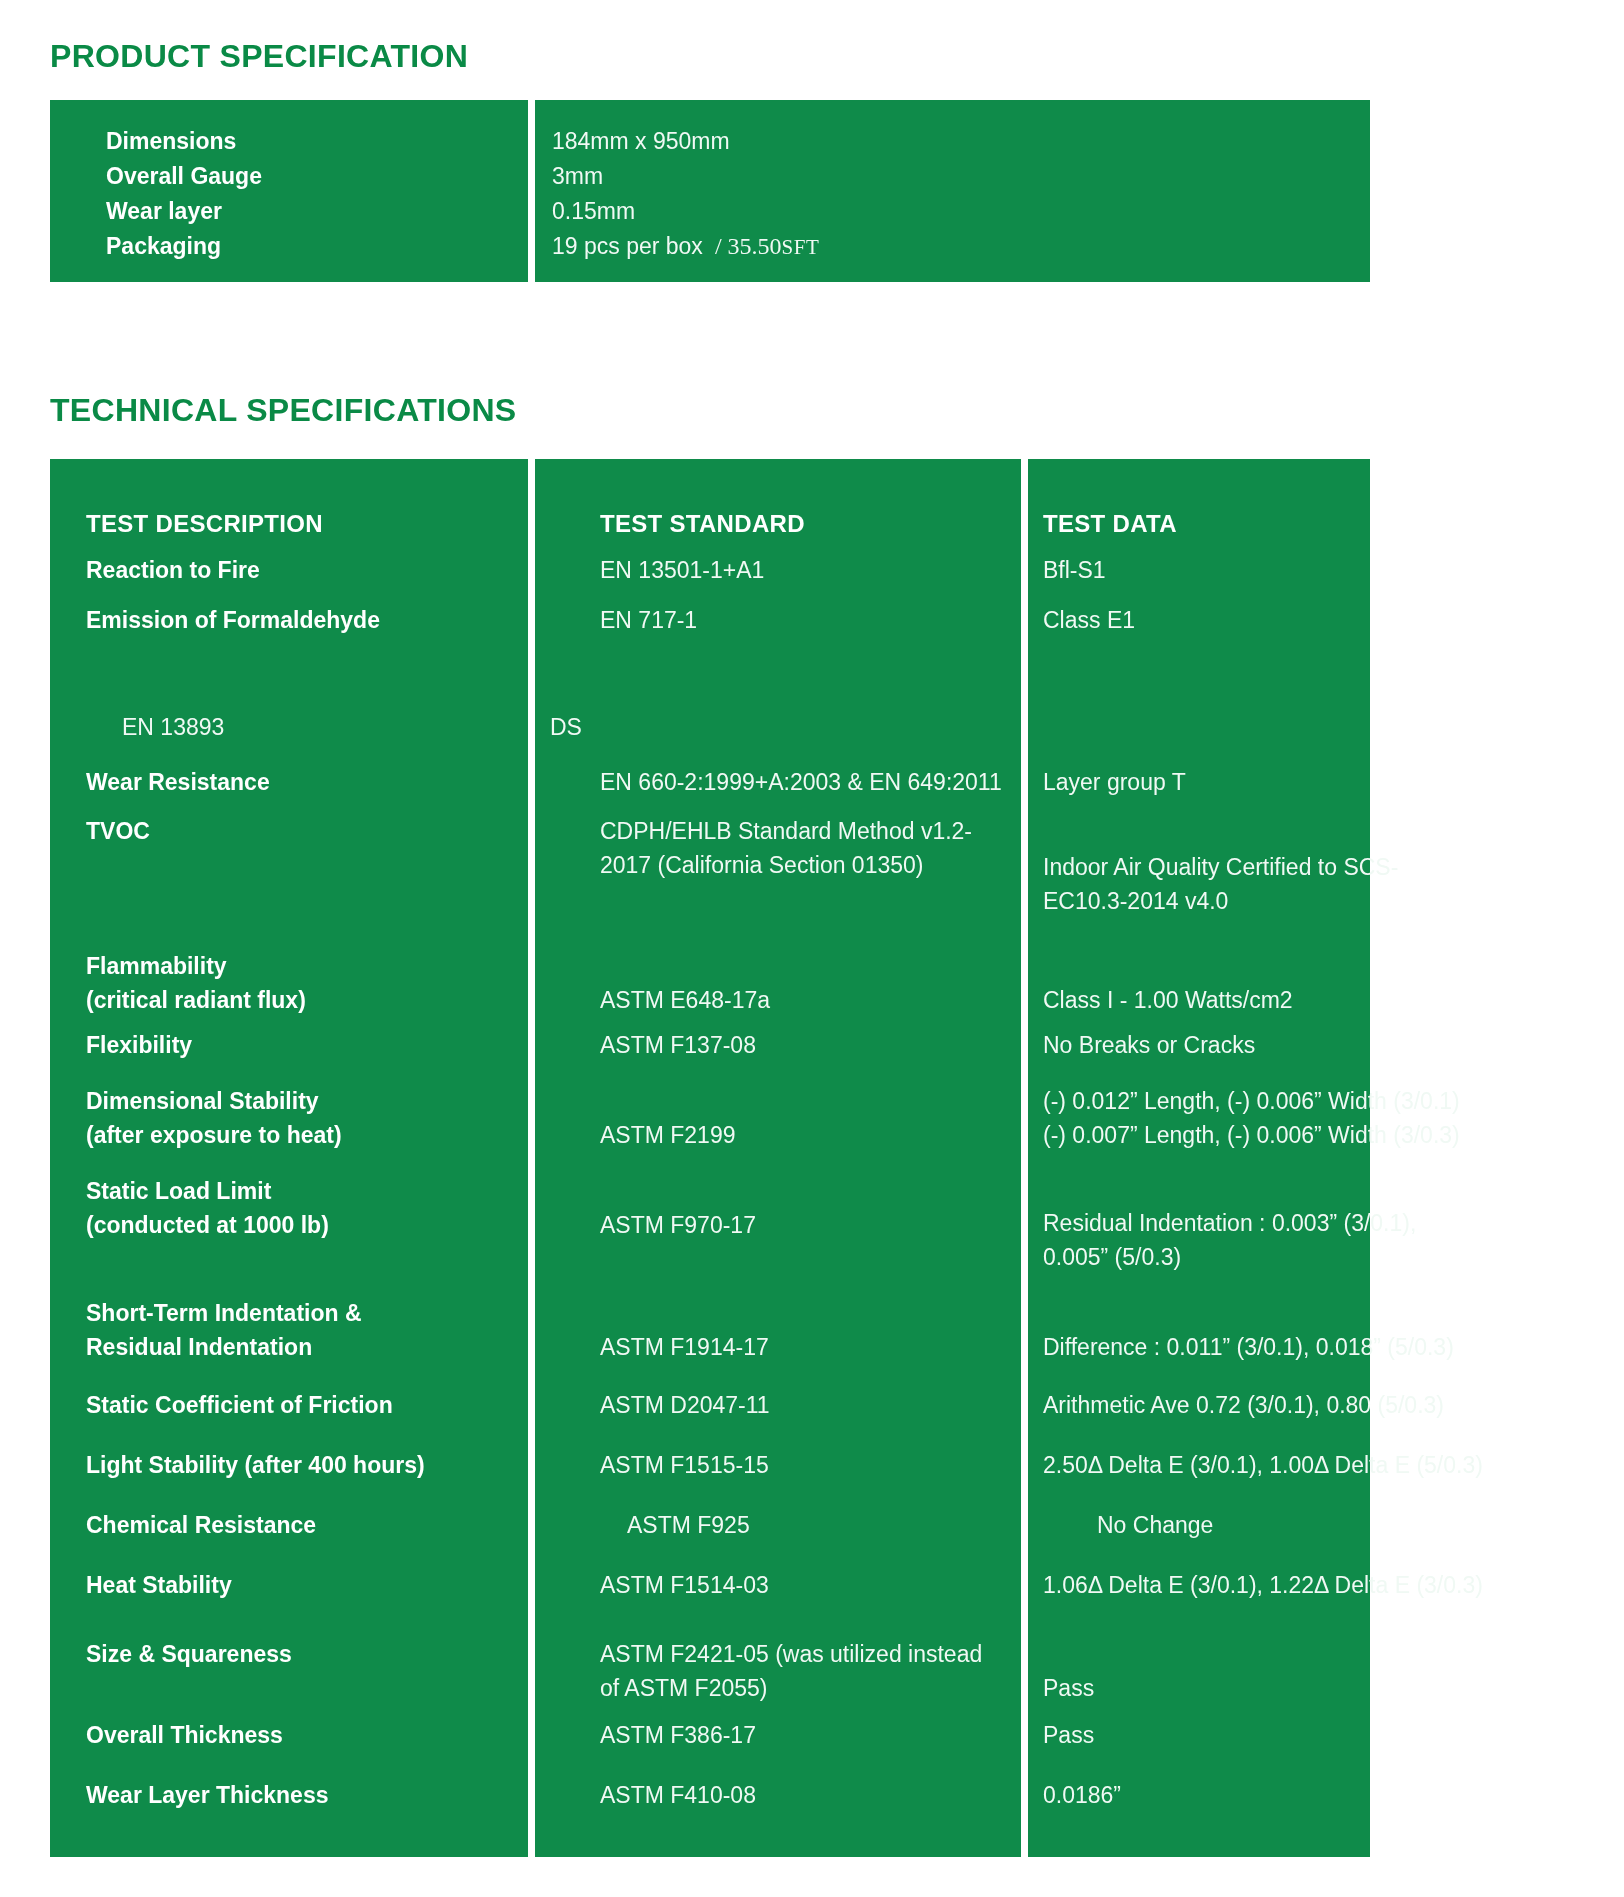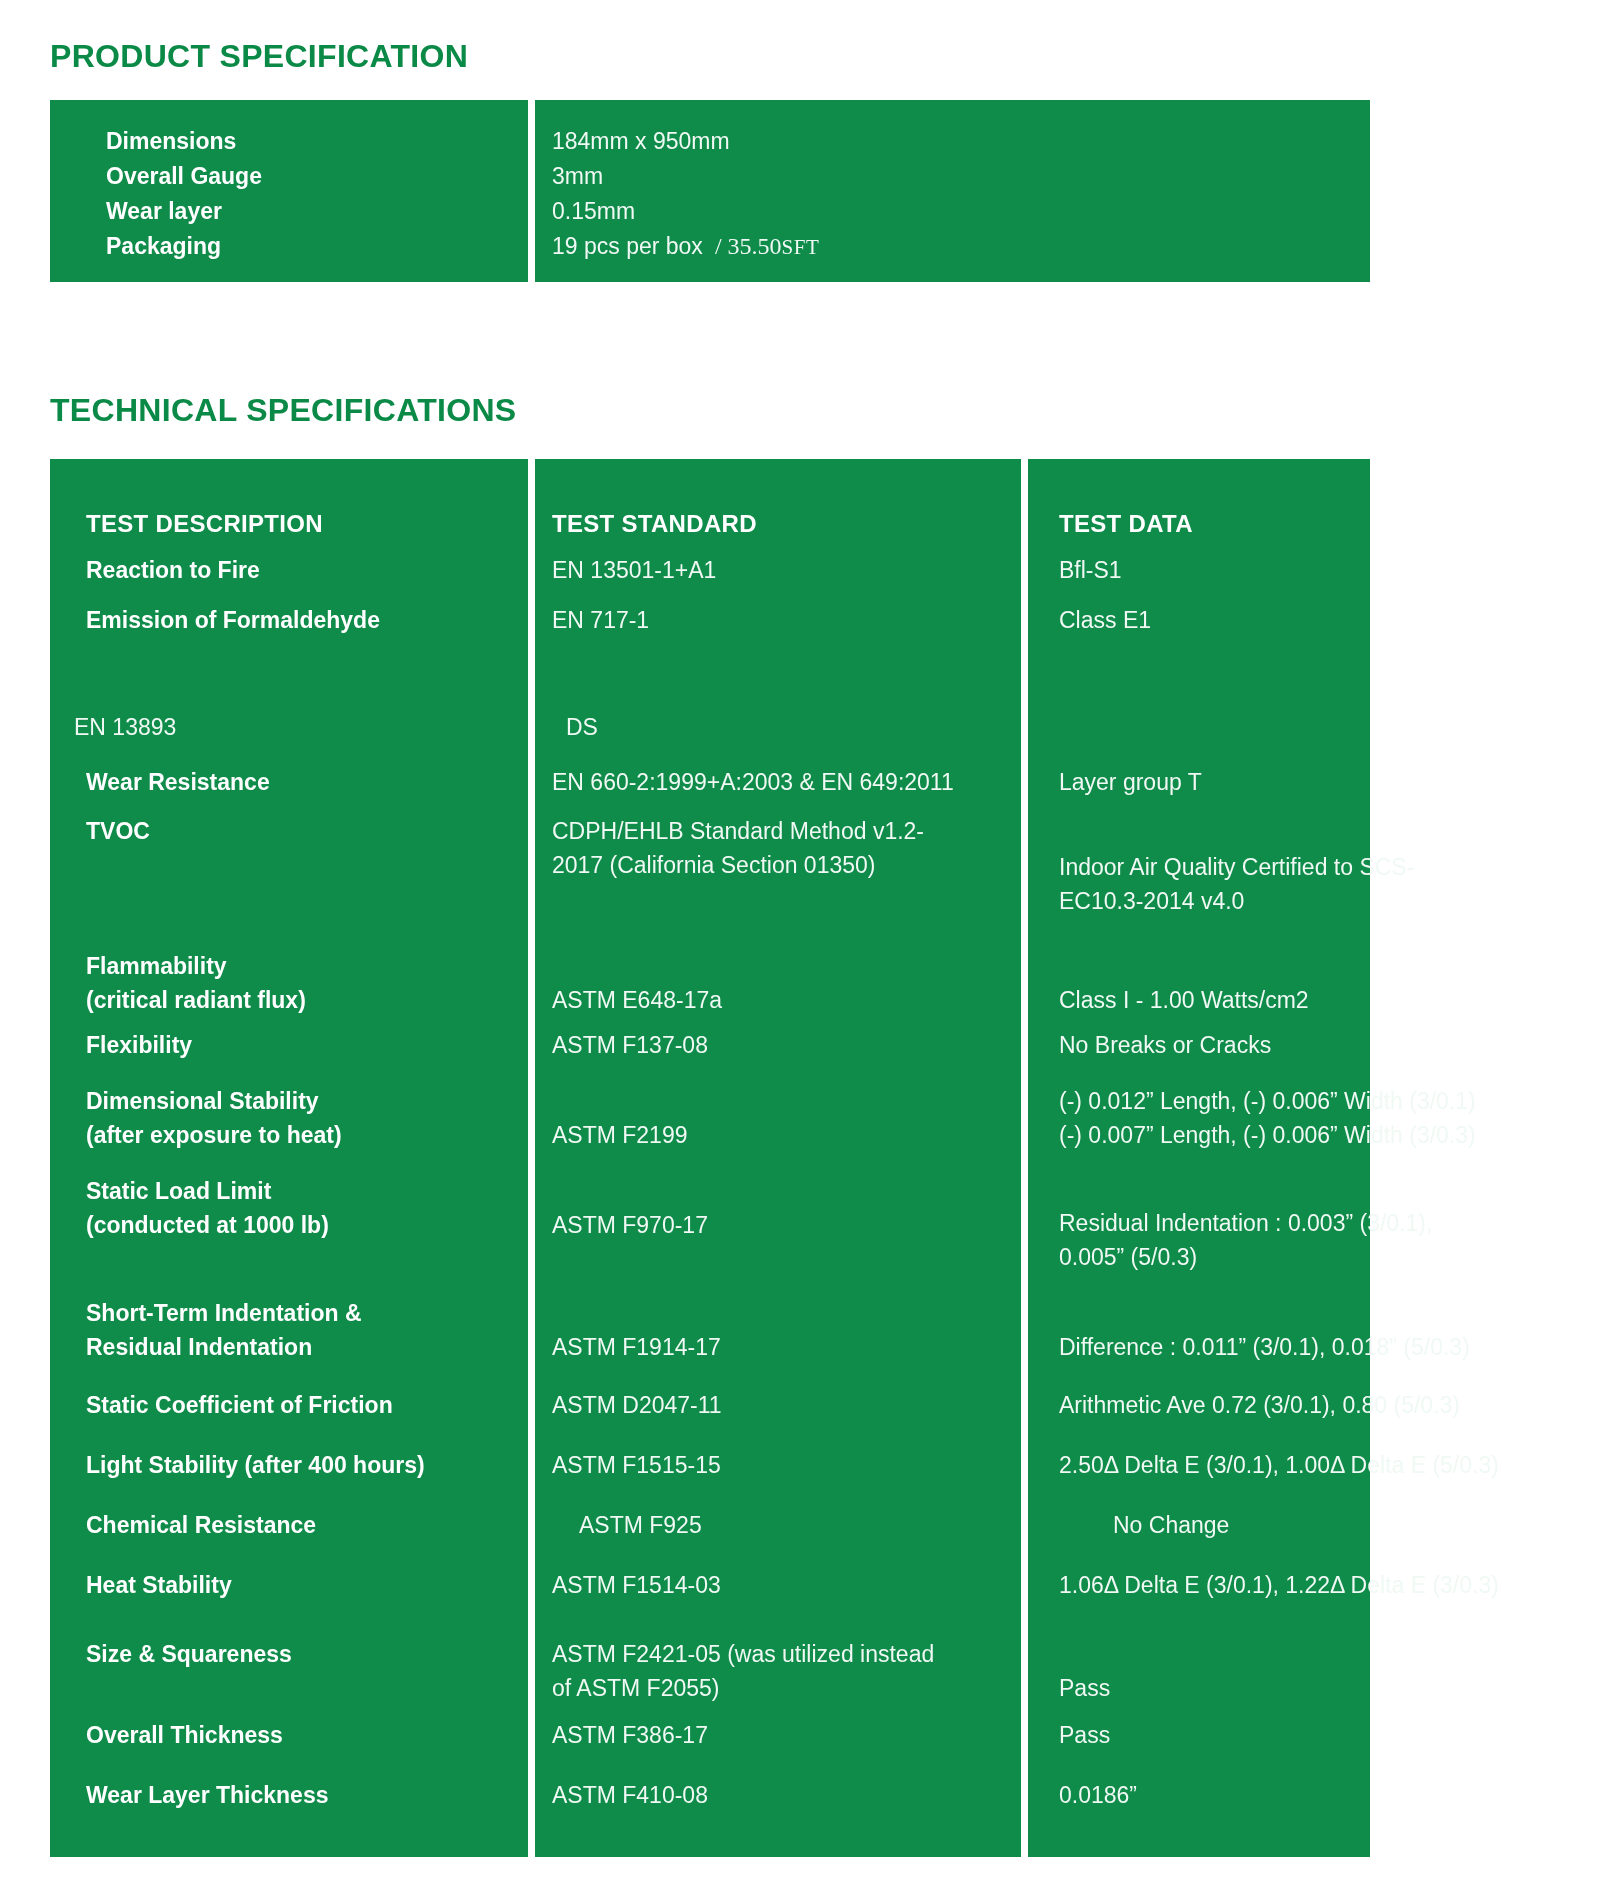--- a/index.html
+++ b/index.html
@@ -39,22 +39,22 @@
   .v-serif-caps{font-family:"Liberation Serif",serif;font-size:21px;letter-spacing:.5px;}
 
   
   .tbl-tech{padding:48px 0 45px;}
   .t2-row{
     display:grid;grid-template-columns:478px 493px 569px;
     align-items:end;
   }
   .cell{line-height:34px;font-size:23px;color:#ffffff;}
   .c-desc{padding-left:36px;padding-right:16px;font-weight:bold;}
-  .c-std{padding-left:24px;padding-right:10px;font-weight:400;color:var(--valtext);}
-  .c-data{padding-left:38px;padding-right:14px;font-weight:400;color:var(--valtext);}
+  .c-std{padding-left:24px;padding-right:10px;font-weight:400;color:var(--valtext);margin-left:48px;}
+  .c-data{padding-left:22px;padding-right:14px;font-weight:400;color:var(--valtext);}
   .t2-header{min-height:30px;}
   .t2-header .cell{font-weight:bold;font-size:24px;letter-spacing:.3px;color:#ffffff;}
   .desc-raise .c-desc{padding-bottom:34px;}
 </style>
 </head>
 <body>
 
 <div class="page">
 
   <h1>PRODUCT SPECIFICATION</h1>

